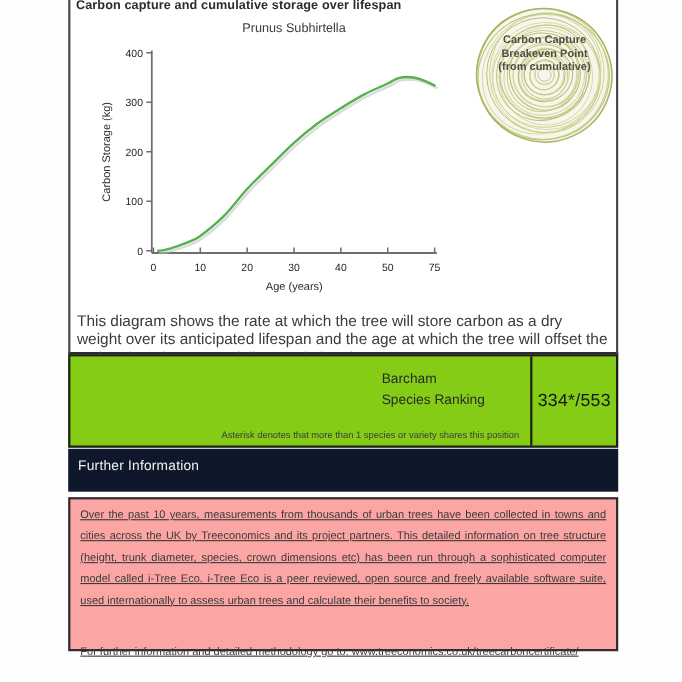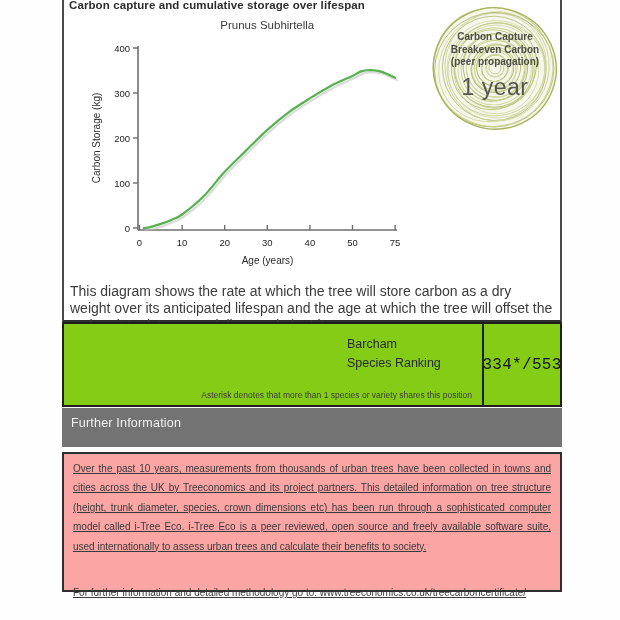--- a/index.html
+++ b/index.html
@@ -23,26 +23,26 @@
   .badge-line{font-size:10px;font-weight:bold;line-height:12.5px;color:#4e4d43;}
   .badge-value{margin-top:5px;font-size:23px;font-weight:400;color:#56554d;letter-spacing:.5px;}
 
   
   .box2{position:absolute;left:62px;top:322px;width:500px;height:85px;box-sizing:border-box;
         border:2px solid #1f1f1f;background:#84cc16;display:flex;}
   .rank-left{position:relative;flex:1 1 auto;}
   .rank-label{position:absolute;left:283px;top:11px;font-size:12.5px;line-height:19px;color:#2a2a2a;}
   .rank-footnote{position:absolute;right:10px;bottom:5px;font-size:8.5px;color:#3c3c3c;white-space:nowrap;}
   .rank-right{width:78px;box-sizing:border-box;border-left:2px solid #1f1f1f;
-        display:flex;align-items:center;justify-content:center;font-family:Liberation Mono, monospace;}
+        display:flex;align-items:center;justify-content:center;}
   .rank-value{font-size:16px;color:#141414;letter-spacing:.3px;}
 
   
   .info-bar{position:absolute;left:62px;top:408px;width:500px;height:39px;box-sizing:border-box;
-        background:#737373;color:#f2f2f2;font-size:12.5px;padding:8px 0 0 9px;letter-spacing:.2px;}
+        background:#0f172a;color:#f2f2f2;font-size:12.5px;padding:8px 0 0 9px;letter-spacing:.2px;}
   .box3{position:absolute;left:62px;top:452px;width:500px;height:140px;box-sizing:border-box;
         border:2px solid #2e2e2e;background:#fca5a5;padding:5px 9px;text-decoration:underline;}
   .box3 p{margin:0;font-size:10px;line-height:19.4px;text-align:justify;color:#3a3a3a;}
   .box3 p.link-line{margin-top:27px;text-align:left;}
 </style>
 </head>
 <body>
 
 <div class="page">
 
@@ -108,23 +108,22 @@
           <ellipse cx="66.7" cy="65.6" rx="49.4" ry="48.6" fill="none" stroke="#d4d8a6" stroke-width="0.76" transform="rotate(20 65 65)"></ellipse>
           <ellipse cx="64.9" cy="65.8" rx="52.4" ry="51.6" fill="none" stroke="#b7be77" stroke-width="0.80" transform="rotate(57 65 65)"></ellipse>
           <ellipse cx="63.2" cy="63.0" rx="54.7" ry="52.1" fill="none" stroke="#c9cf8e" stroke-width="0.83" transform="rotate(94 65 65)"></ellipse>
           <ellipse cx="66.3" cy="67.3" rx="55.9" ry="52.2" fill="none" stroke="#d4d8a6" stroke-width="0.87" transform="rotate(131 65 65)"></ellipse>
           <ellipse cx="66.1" cy="63.4" rx="59.8" ry="57.2" fill="none" stroke="#b7be77" stroke-width="0.90" transform="rotate(168 65 65)"></ellipse>
           <ellipse cx="62.8" cy="65.0" rx="59.9" ry="59.1" fill="none" stroke="#c9cf8e" stroke-width="0.93" transform="rotate(25 65 65)"></ellipse>
           <ellipse cx="65" cy="65.5" rx="61.5" ry="60.5" fill="none" stroke="#aab25c" stroke-width="1.4" transform="rotate(20 65 65)"></ellipse>
         </svg>
       <div class="badge-text">
         <div class="badge-line">Carbon Capture</div>
-        <div class="badge-line">Breakeven Carbon</div>
-        <div class="badge-line">(peer propagation)</div>
-        <div class="badge-value">1 year</div>
+        <div class="badge-line">Breakeven Point</div>
+        <div class="badge-line">(from cumulative)</div>
       </div>
     </div>
 
     <div class="explanation">This diagram shows the rate at which the tree will store carbon as a dry weight over its anticipated lifespan and the age at which the tree will offset the carbon it took to grow, deliver and plant it.</div>
   </div>
 
   <div class="box2">
     <div class="rank-left">
       <div class="rank-label">
         <div>Barcham</div>

